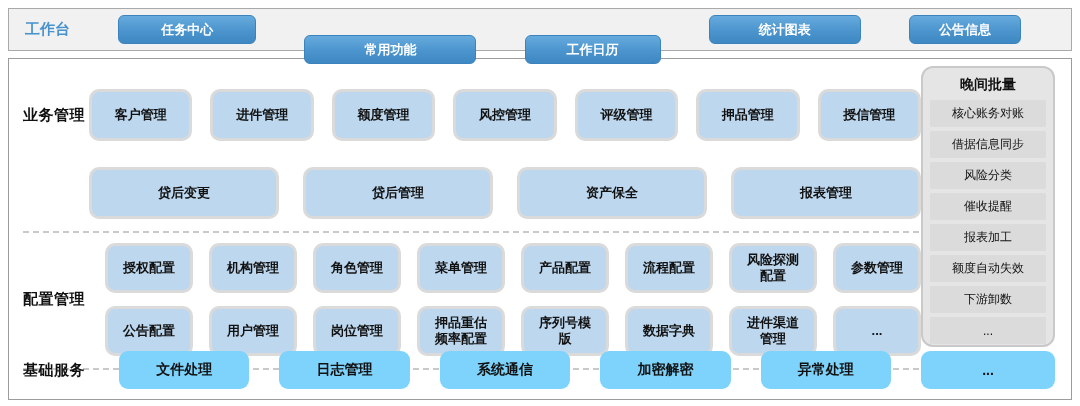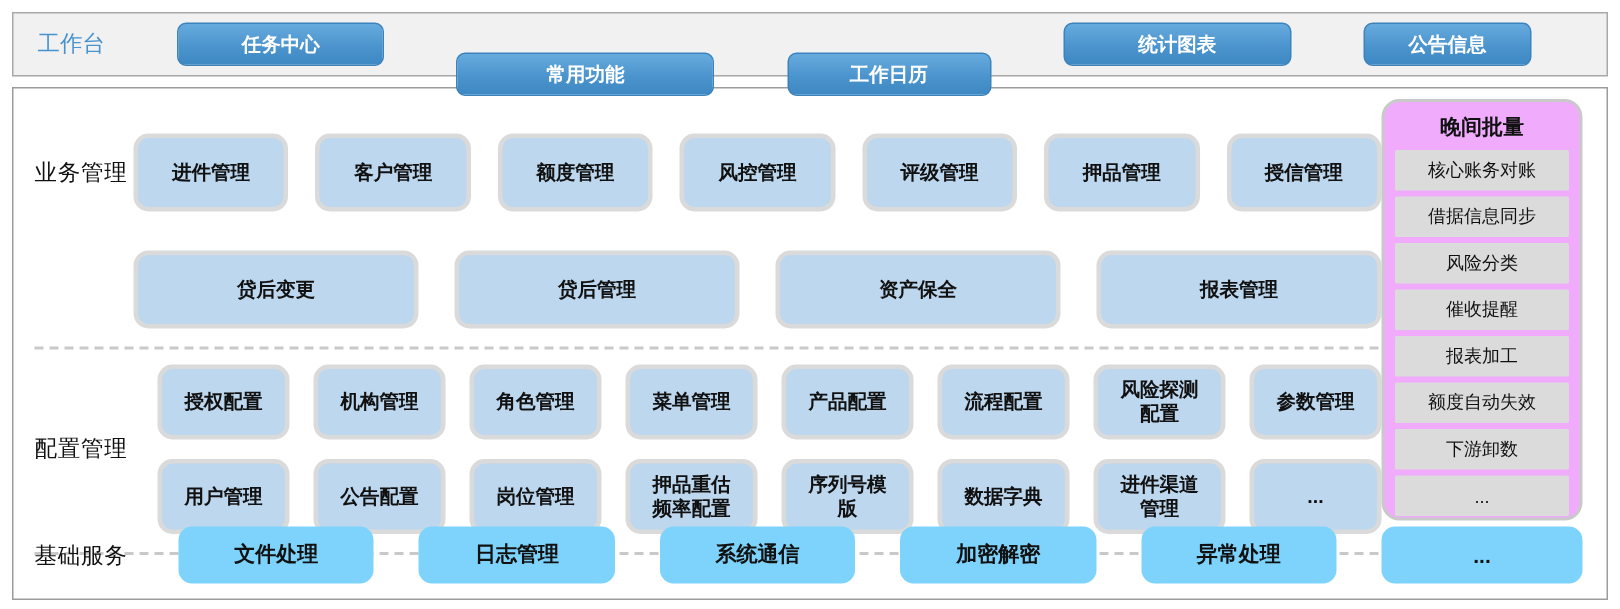--- a/index.html
+++ b/index.html
@@ -12,21 +12,21 @@
     height: 43px;
     background: #f1f1f1;
     border: 1px solid #a9a9a9;
     display: flex;
     align-items: center;
     padding: 0 50px 0 16px;
     justify-content: space-between;
   }
   .topbar-label {
     color: #4893ce;
-    font-weight: normal;
+    font-weight: bold;
     font-size: 15px;
     flex: 0 0 auto;
   }
   .top-btn {
     height: 29px;
     border-radius: 6px;
     background: linear-gradient(180deg, #67abde 0%, #4b94cd 55%, #3e88c3 100%);
     border: 1px solid #3b83bd;
     color: #ffffff;
     font-size: 13px;
@@ -56,21 +56,21 @@
     flex: 1;
     padding: 30px 0 0 14px;
     display: flex;
     flex-direction: column;
   }
 
   .section { display: flex; }
   .section-label {
     width: 66px;
     flex: 0 0 66px;
-    font-weight: normal;
+    font-weight: bold;
     font-size: 15px;
     letter-spacing: 0.5px;
   }
   .label-top { align-self: flex-start; padding-top: 17px; }
   .label-center { align-self: center; }
   .section-rows { flex: 1; min-width: 0; }
 
   .row { display: flex; }
   .row-biz1 { gap: 18px; }
   .row-biz2 { gap: 24px; margin-top: 26px; }
@@ -103,21 +103,21 @@
   }
   .divider-2 { margin-top: 12px; margin-bottom: 0; }
 
   
   .sidebar-col { flex: 0 0 150px; padding: 7px 16px 0 0; }
   .sidebar {
     width: 134px;
     height: 281px;
     border: 2px solid #c9c9c9;
     border-radius: 12px;
-    background: #f0abfc;
+    background: #e5e5e5;
     padding: 5px 7px 24px 7px;
   }
   .sidebar-title {
     text-align: center;
     font-weight: bold;
     font-size: 14px;
     margin: 3px 0 6px 0;
   }
   .sidebar-item {
     height: 27px;
@@ -170,22 +170,22 @@
 
   <div class="upper">
 
     <div class="sections-col">
 
       <div class="section">
         <div class="section-label label-top">业务管理</div>
         <div class="section-rows">
           <div class="row row-biz1">
 
-          <div class="blue-box">进件管理</div>
-              <div class="blue-box">客户管理</div>
+          <div class="blue-box">客户管理</div>
+              <div class="blue-box">进件管理</div>
               <div class="blue-box">额度管理</div>
               <div class="blue-box">风控管理</div>
               <div class="blue-box">评级管理</div>
               <div class="blue-box">押品管理</div>
               <div class="blue-box">授信管理</div>
             </div>
           <div class="row row-biz2">
 
           <div class="blue-box">贷后变更</div>
               <div class="blue-box">贷后管理</div>
@@ -206,22 +206,22 @@
               <div class="blue-box">机构管理</div>
               <div class="blue-box">角色管理</div>
               <div class="blue-box">菜单管理</div>
               <div class="blue-box">产品配置</div>
               <div class="blue-box">流程配置</div>
               <div class="blue-box">风险探测配置</div>
               <div class="blue-box">参数管理</div>
             </div>
           <div class="row row-cfg">
 
-          <div class="blue-box">用户管理</div>
-              <div class="blue-box">公告配置</div>
+          <div class="blue-box">公告配置</div>
+              <div class="blue-box">用户管理</div>
               <div class="blue-box">岗位管理</div>
               <div class="blue-box">押品重估频率配置</div>
               <div class="blue-box">序列号模版</div>
               <div class="blue-box">数据字典</div>
               <div class="blue-box">进件渠道管理</div>
               <div class="blue-box">...</div>
             </div>
         </div>
       </div>
 

